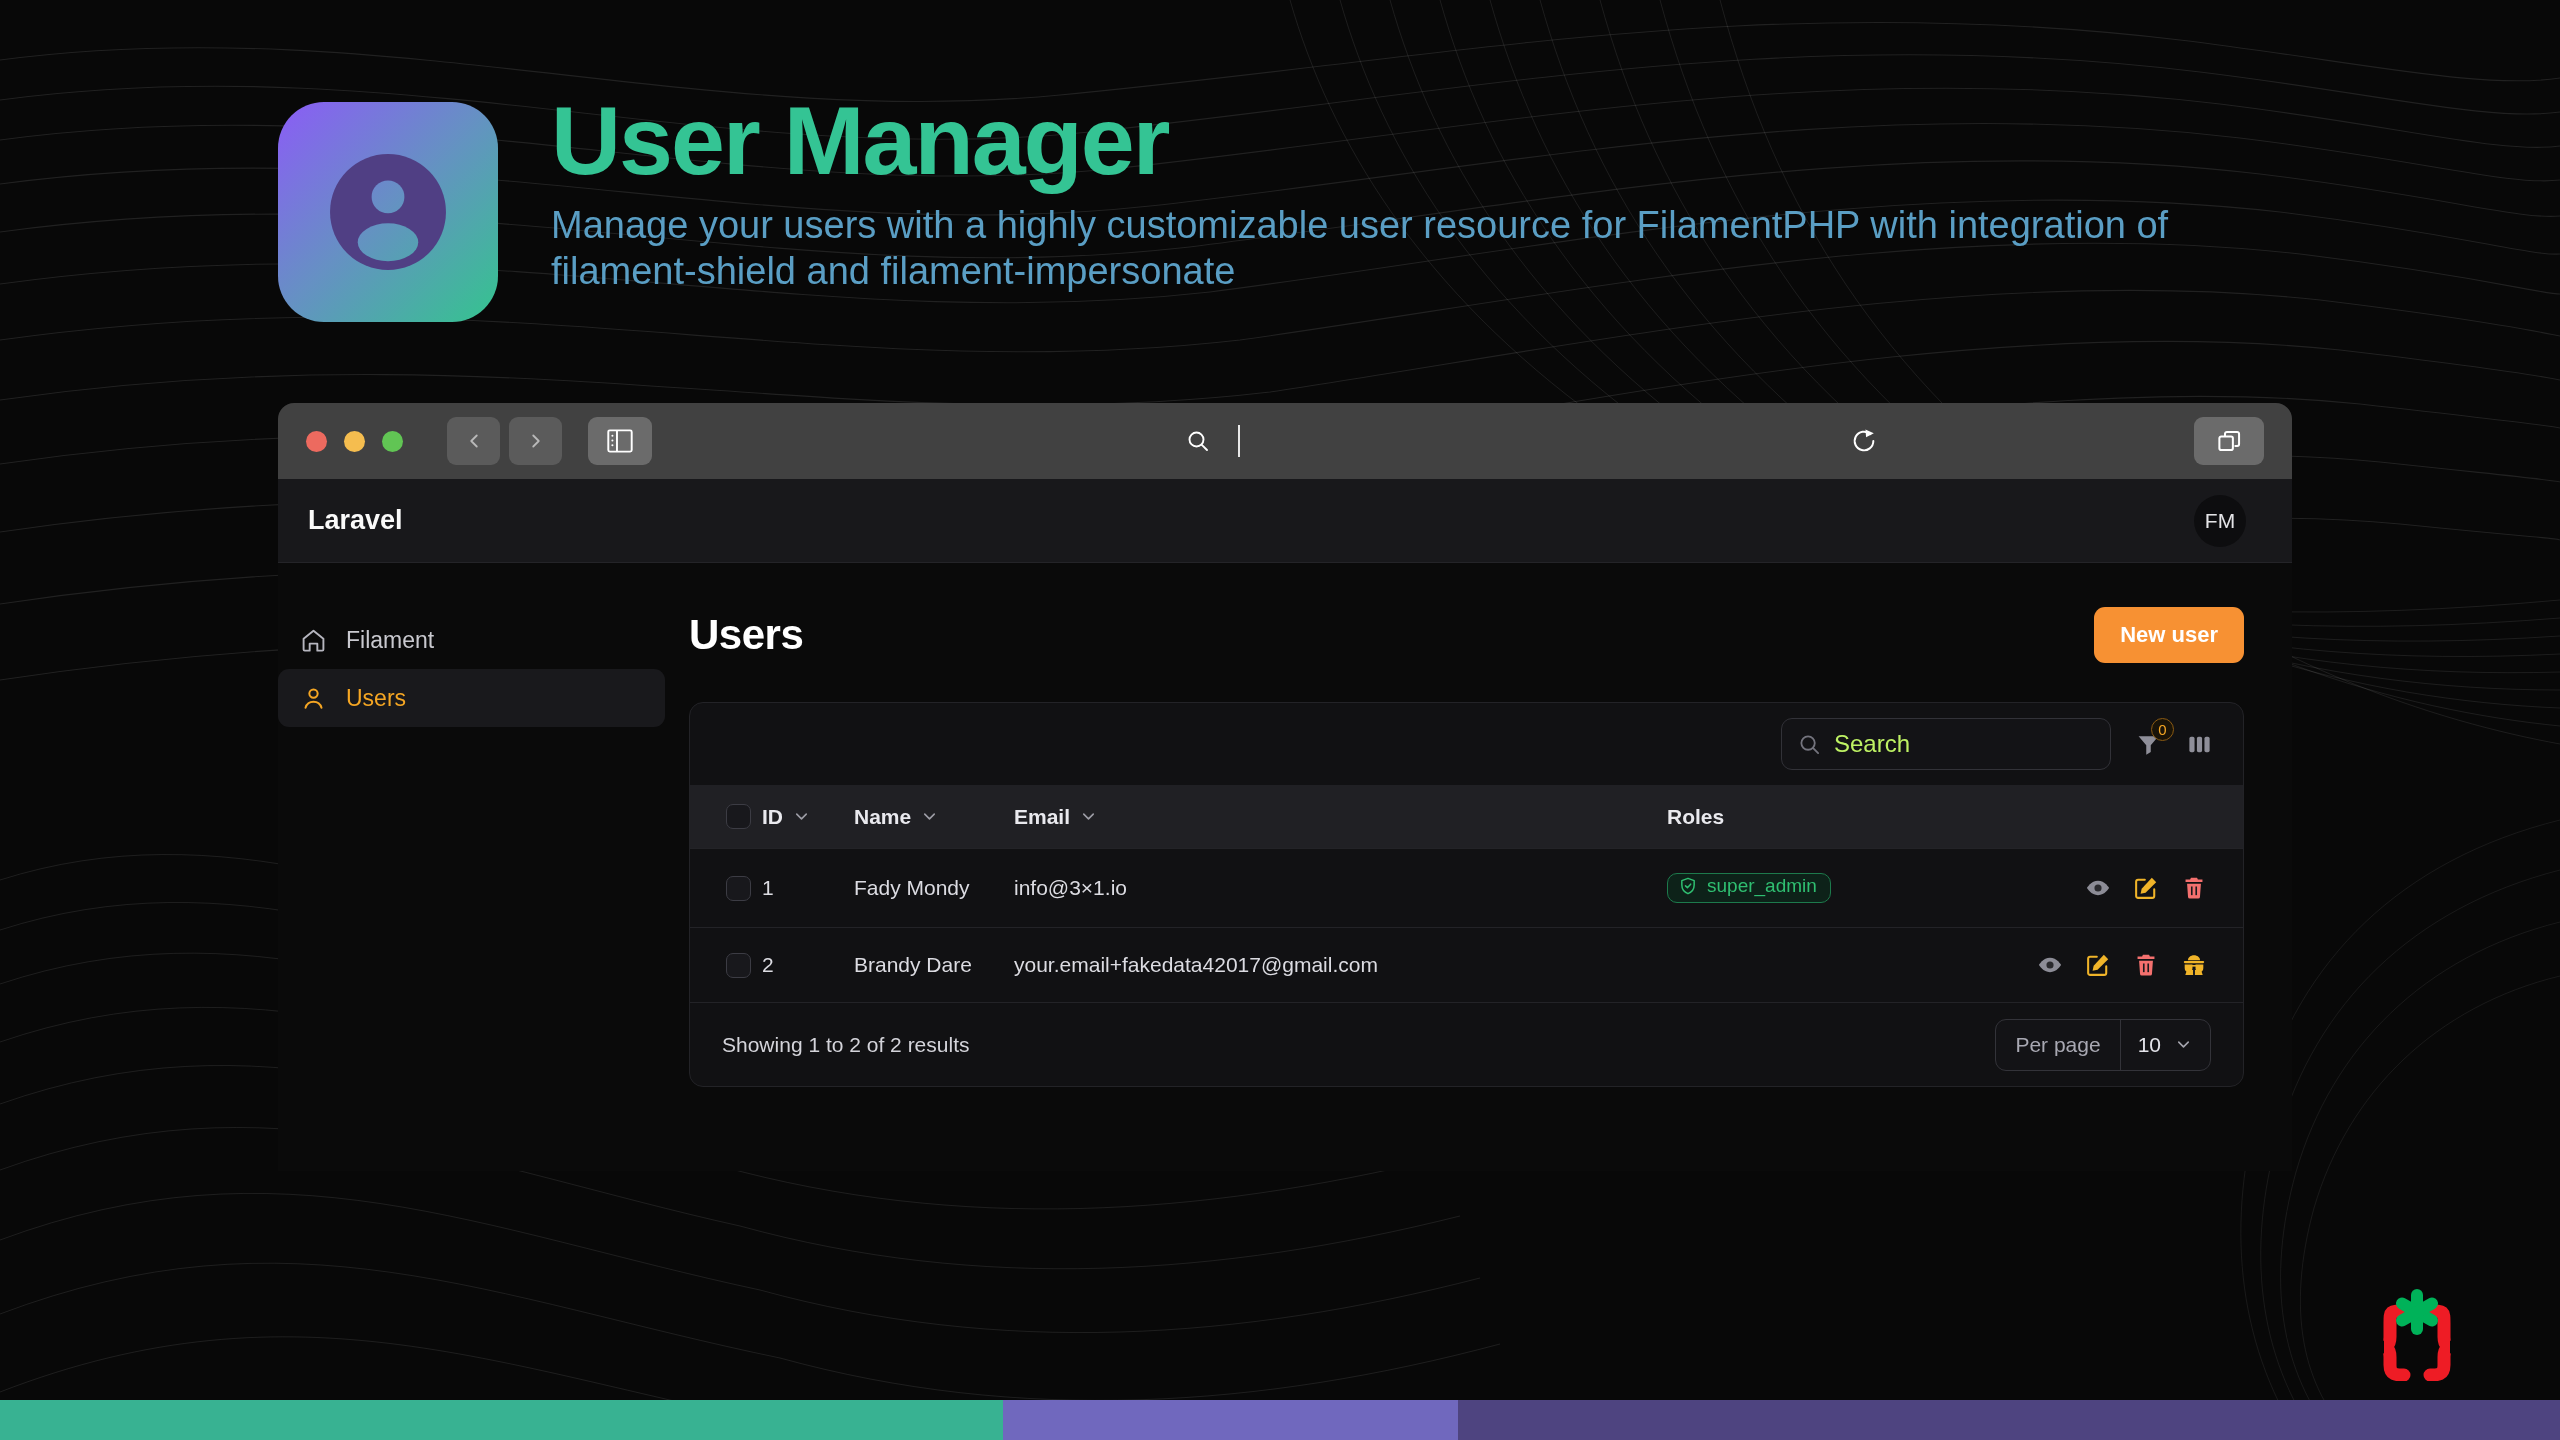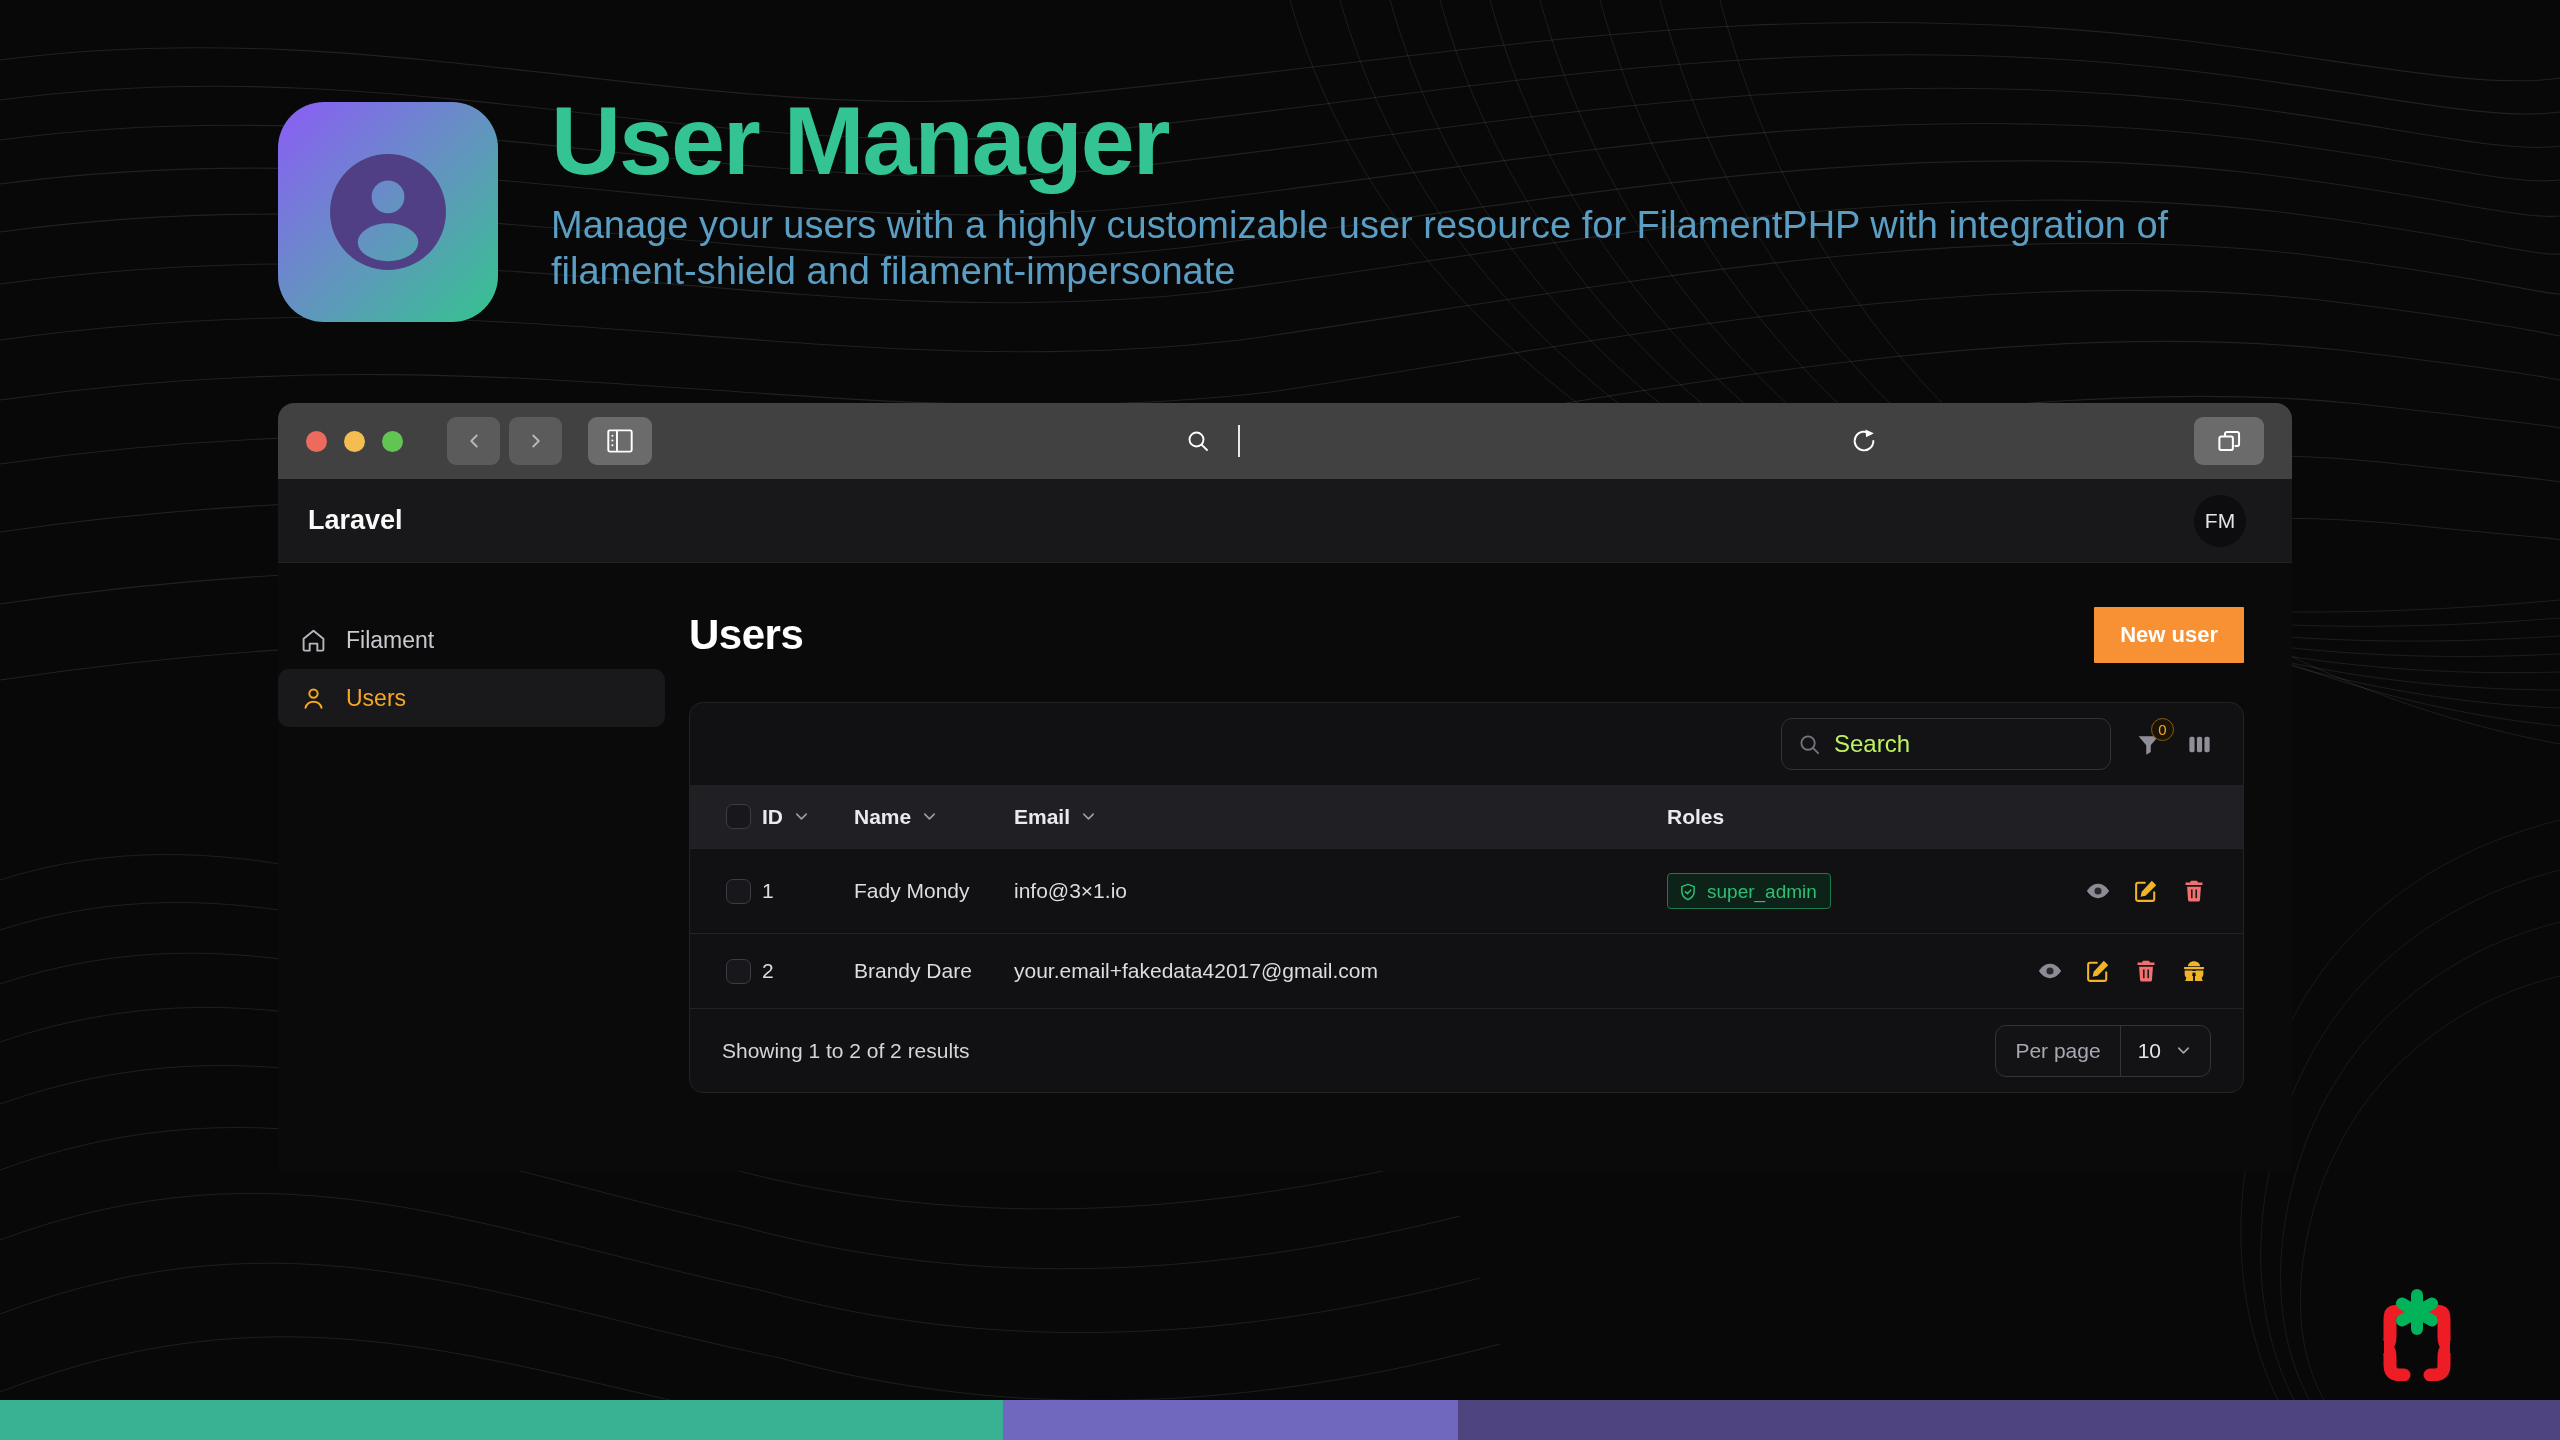--- a/index.html
+++ b/index.html
@@ -104,21 +104,21 @@
   .side-group .glbl { font-size:22px; color:#8a8a93; font-weight:500; }
   .side-item.active { background:#19191c; }
   .side-item.active .lbl { color:#f5a623; }
 
   
   .main { flex:1; padding:44px 48px 0 0; }
   .page-head { display:flex; align-items:center; justify-content:space-between; }
   .page-title { font-size:42px; font-weight:bold; color:#fff; letter-spacing:-0.5px; }
   .btn-primary {
     background:#f79133; color:#fff; font-size:22px; font-weight:600;
-    padding:0 26px; height:56px; border:none; border-radius:1px; cursor:pointer;
+    padding:0 26px; height:56px; border:none; border-radius:11px; cursor:pointer;
     display:flex; align-items:center;
   }
 
   .card {
     margin-top:39px; background:#111113; border:1px solid #232327;
     border-radius:14px; overflow:hidden;
   }
   .card-toolbar {
     height:82px; display:flex; align-items:center; justify-content:flex-end;
     padding:0 30px; gap:24px;
@@ -152,21 +152,21 @@
   .col-roles { width:370px; }
   .col-actions { width:200px; padding-right:36px; }
 
   .chk {
     width:25px; height:25px; border-radius:7px; border:1px solid #3c3c44;
     background:#18181c; display:block;
   }
   .role-badge {
     display:inline-flex; align-items:center; gap:9px;
     border:1px solid #1d7a4c; background:#0d2219; color:#2fbf71;
-    font-size:19px; font-weight:500; border-radius:4px; padding:7px 13px 5px 10px;
+    font-size:19px; font-weight:500; border-radius:10px; padding:1px 13px 5px 10px;
   }
   .actions { display:flex; align-items:center; justify-content:flex-end; gap:22px; }
   .act { display:inline-flex; cursor:pointer; }
 
   .card-foot {
     border-top:1px solid #232327; height:84px; display:flex; align-items:center;
     justify-content:space-between; padding:0 32px;
   }
   .foot-text { font-size:21px; color:#d4d4da; }
   .per-page {

